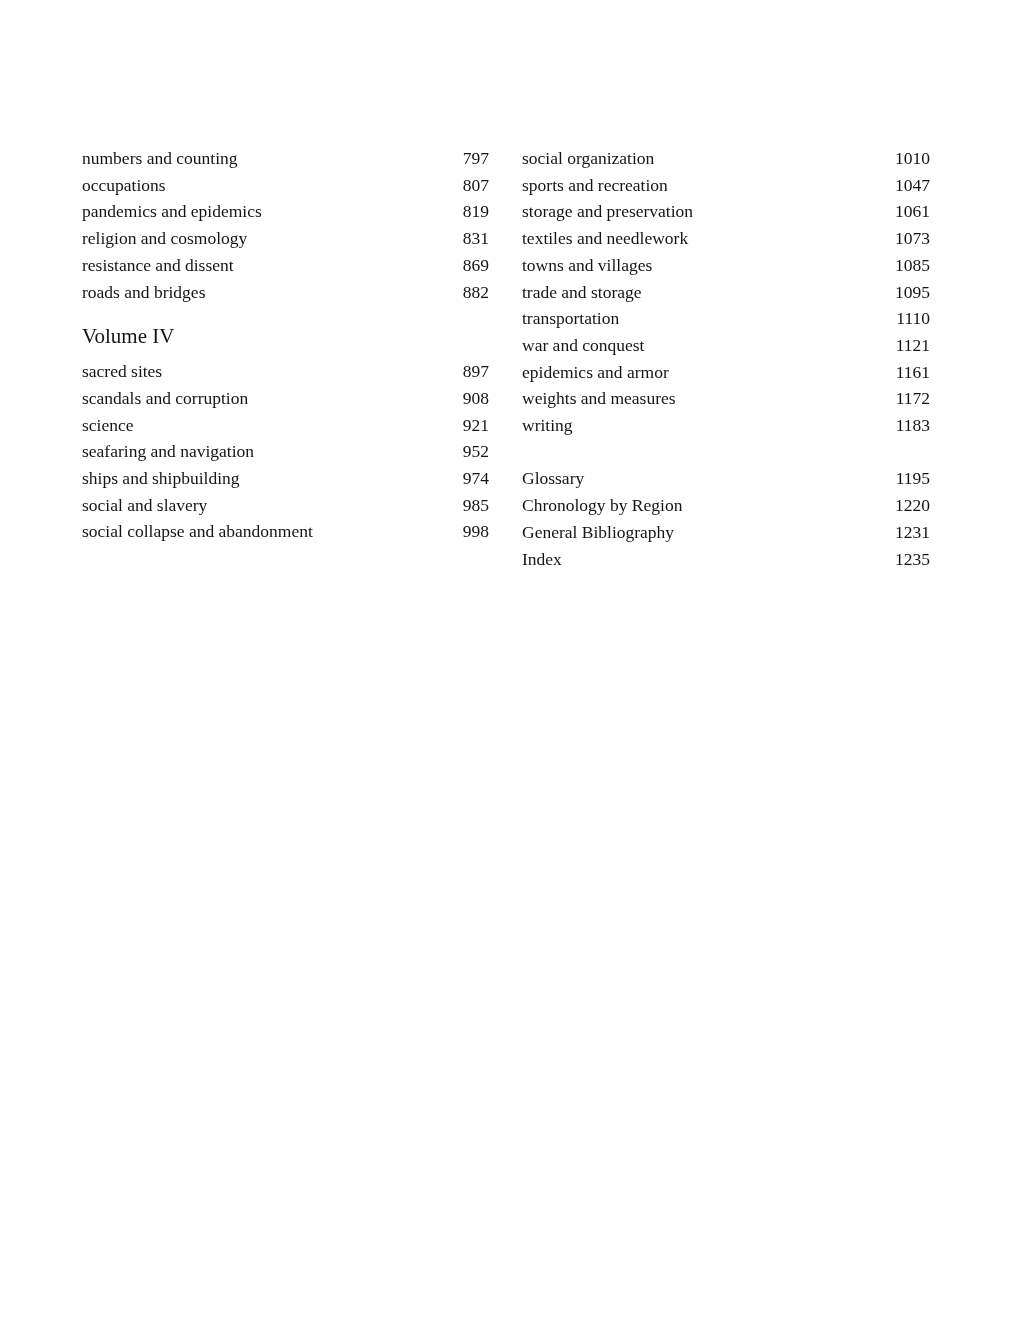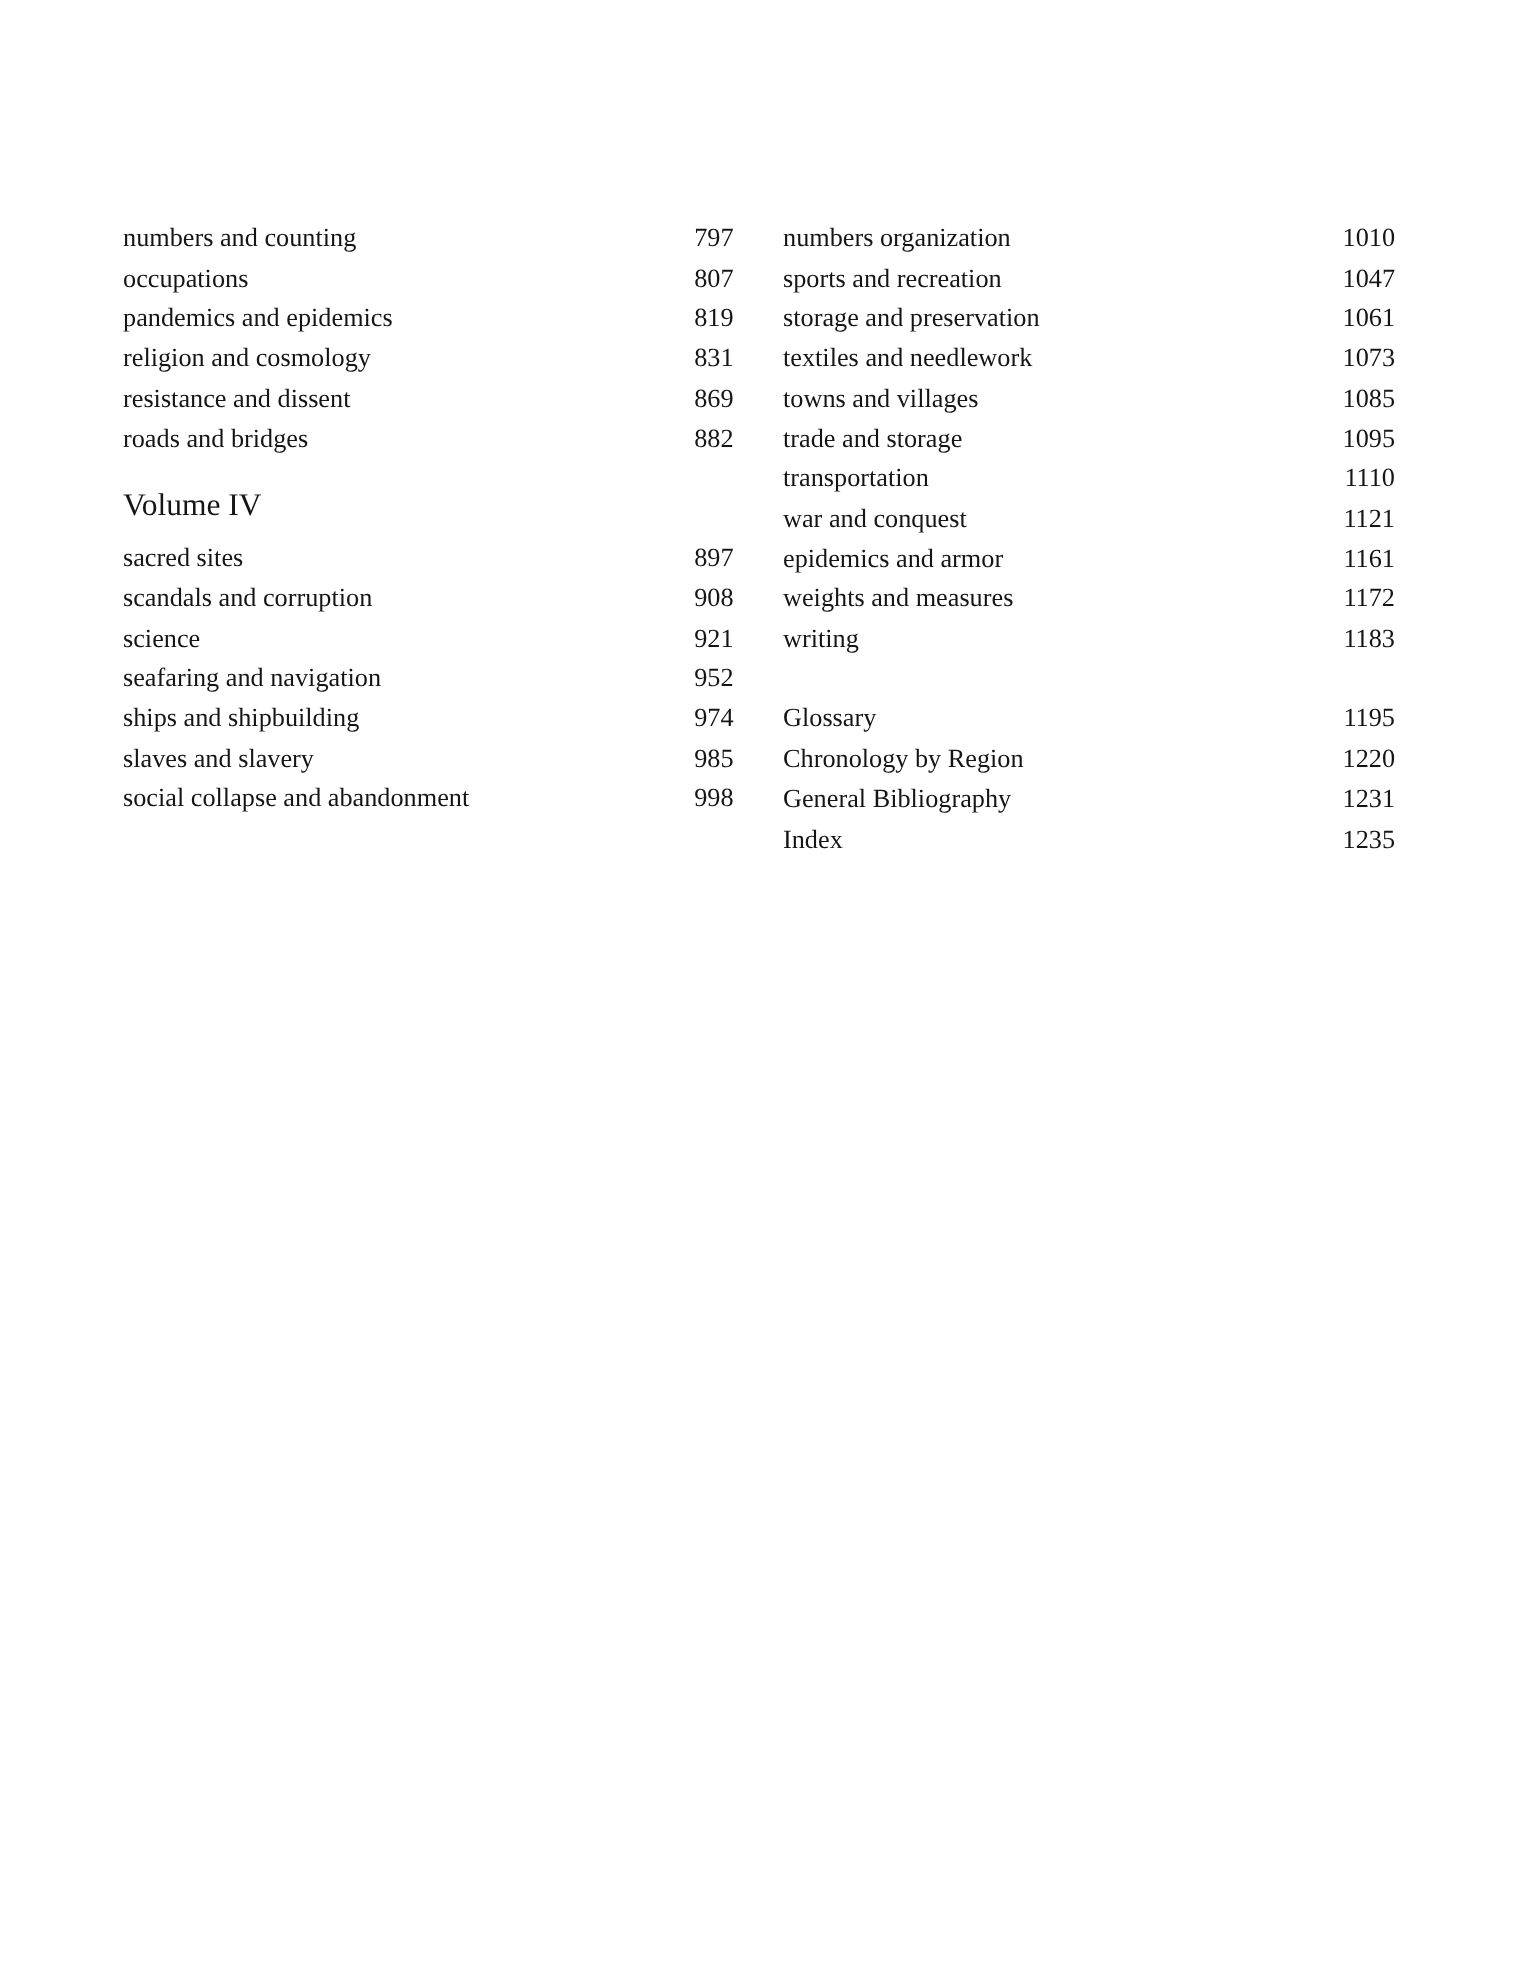--- a/index.html
+++ b/index.html
@@ -107,34 +107,34 @@
     </div>
     <div class="row">
       <span class="t">seafaring and navigation</span>
       <span class="p">952</span>
     </div>
     <div class="row">
       <span class="t">ships and shipbuilding</span>
       <span class="p">974</span>
     </div>
     <div class="row">
-      <span class="t">slaves and slavery</span>
+      <span class="t">social and slavery</span>
       <span class="p">985</span>
     </div>
     <div class="row">
       <span class="t">social collapse and abandonment</span>
       <span class="p">998</span>
     </div>
 
   </div>
 
   <div class="col col-right">
 
     <div class="row">
-      <span class="t">numbers organization</span>
+      <span class="t">social organization</span>
       <span class="p">1010</span>
     </div>
     <div class="row">
       <span class="t">sports and recreation</span>
       <span class="p">1047</span>
     </div>
     <div class="row">
       <span class="t">storage and preservation</span>
       <span class="p">1061</span>
     </div>

